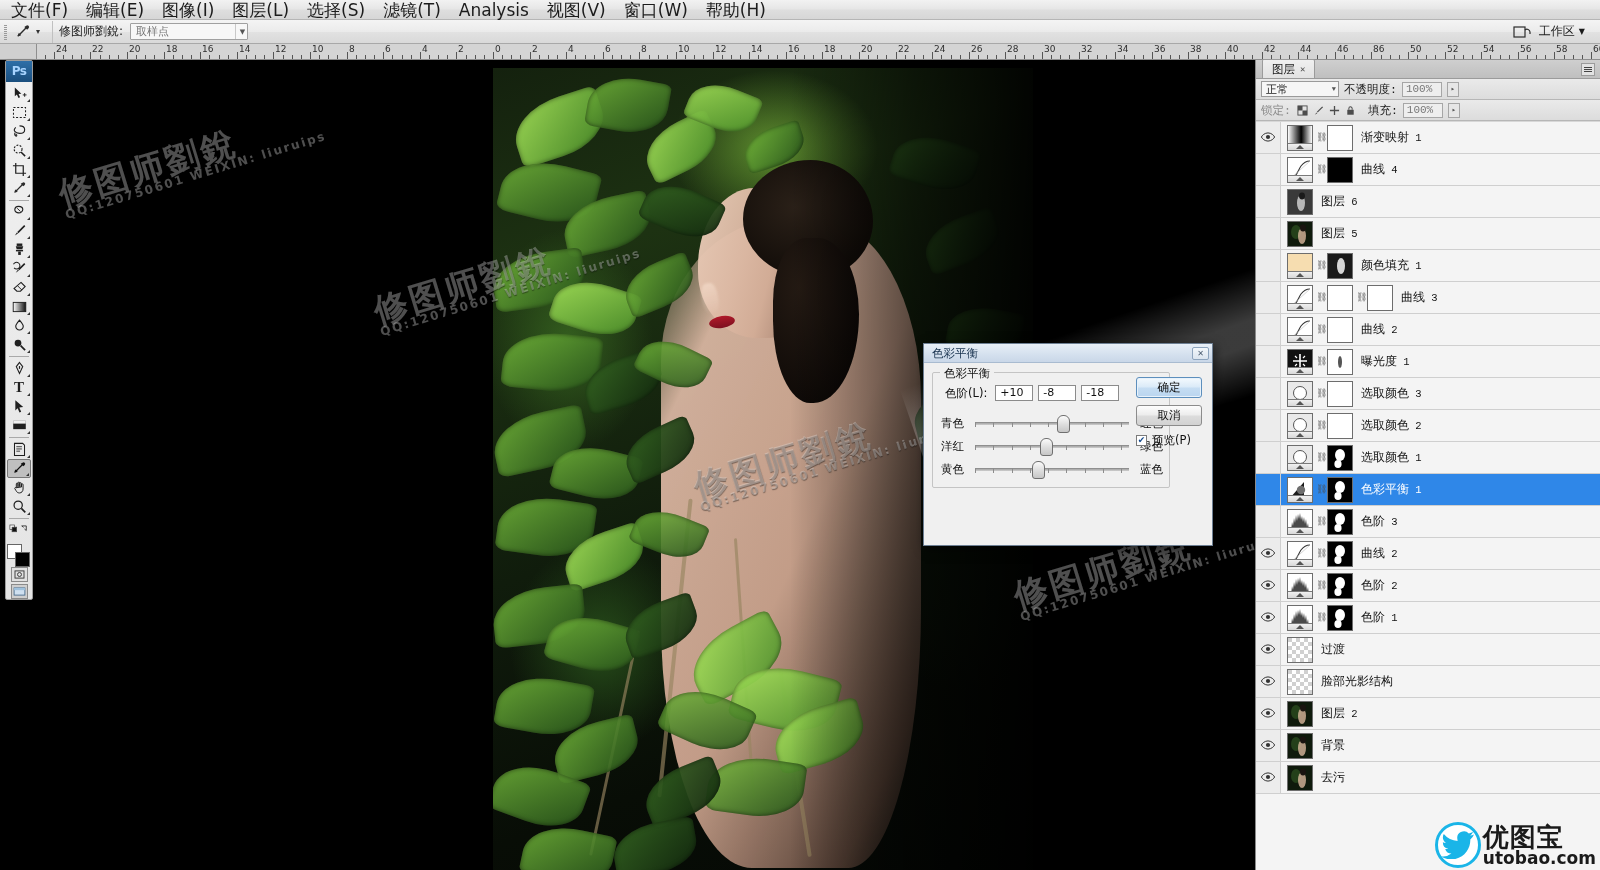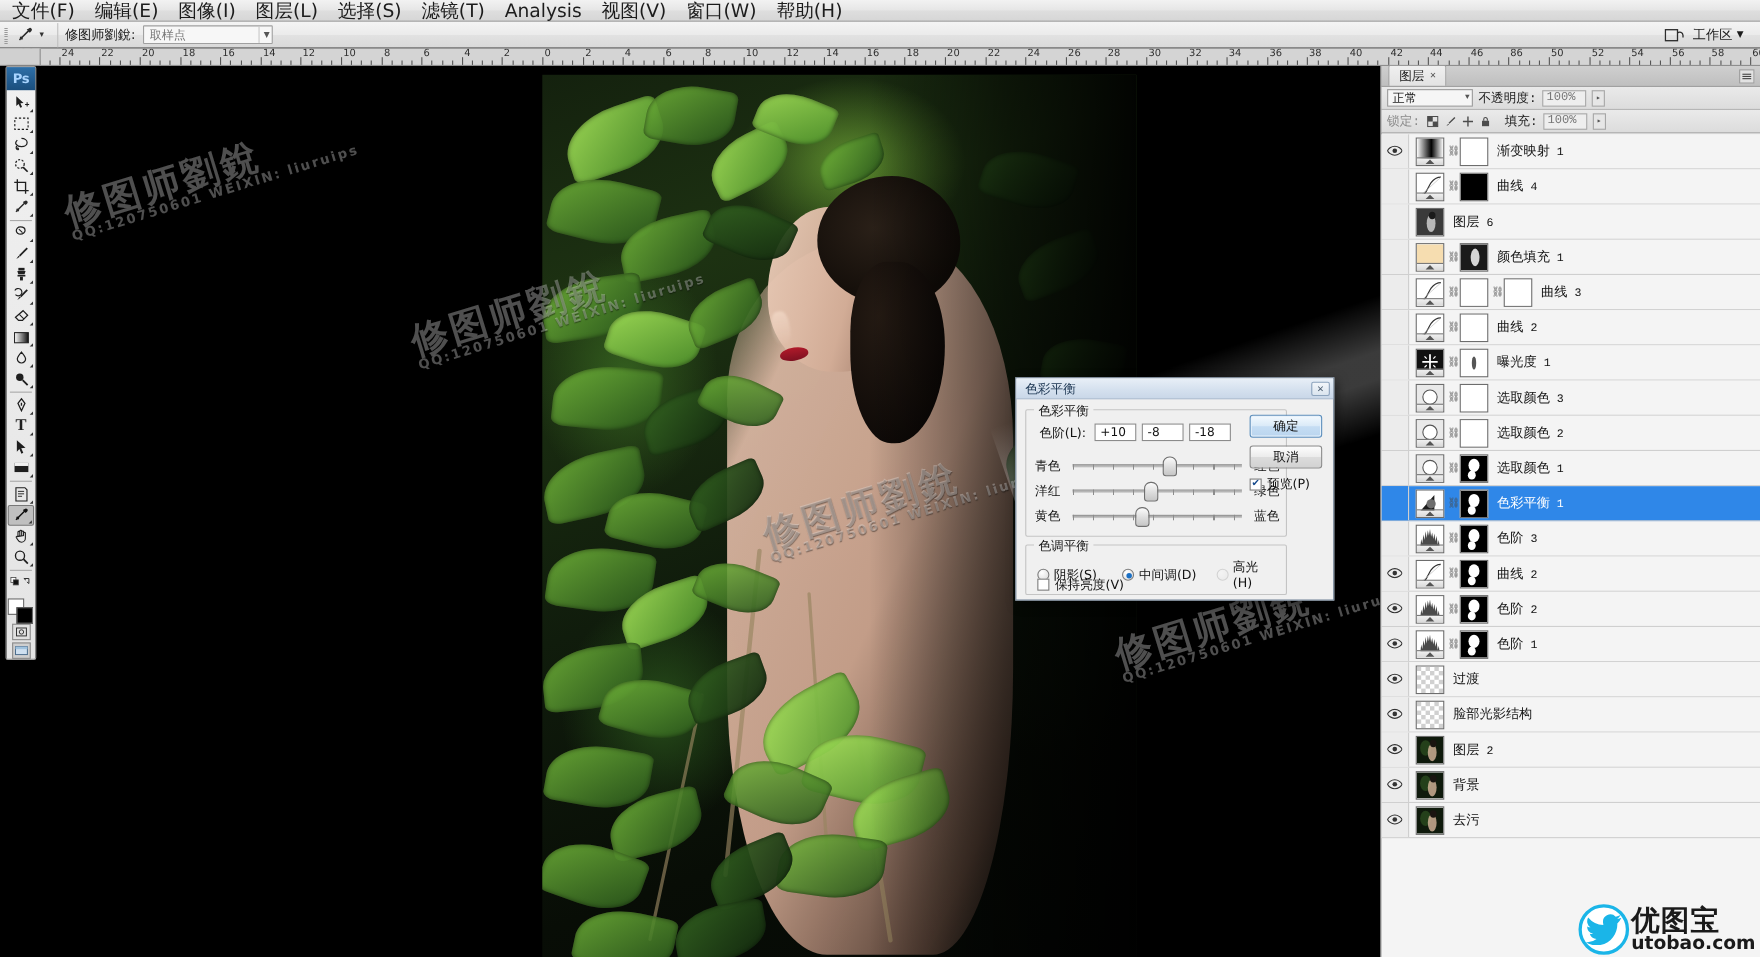--- a/index.html
+++ b/index.html
@@ -935,41 +935,20 @@
         <div class="slider-row" style="top:86px;">
           <span class="s-left">黄色</span>
           <span class="track">
             <span class="ticks"></span>
             <span class="knob" style="left:41%"></span>
           </span>
           <span class="s-right">蓝色</span>
         </div>
       </div>
 
-      <div class="group" id="grp-tone">
-        <span class="legend">色调平衡</span>
-        <div class="radio-row">
-          <span class="radio" style="width:78px;">
-            <span class="rdo"></span>
-            <span>阴影(S)</span>
-          </span>
-          <span class="radio" style="width:86px;">
-            <span class="rdo on"></span>
-            <span>中间调(D)</span>
-          </span>
-          <span class="radio">
-            <span class="rdo" style="opacity:.25"></span>
-            <span>高光(H)</span>
-          </span>
-        </div>
-        <div class="chk-row">
-          <span class="chk"></span>
-          <span>保持亮度(V)</span>
-        </div>
-      </div>
 
       <div class="dlg-right">
         <div class="dbtn primary">确定</div>
         <div class="dbtn">取消</div>
         <div class="preview-row">
           <span class="chk">✔</span>
           <span>预览(P)</span>
         </div>
       </div>
 
@@ -1083,20 +1062,32 @@
                 <ellipse cx="13" cy="13" rx="4" ry="8" fill="#cfcfcf" opacity=".85"></ellipse>
                 <ellipse cx="14" cy="6" rx="3" ry="3.4" fill="#1a1a1a"></ellipse>
               </svg></div>
           </div>
           <div class="layer-name">图层<span class="num"> 6</span></div>
         </div>
         <div class="layer-row">
           <div class="eye-cell"></div>
           <div class="thumbs">
             <div class="thumb"><svg width="24" height="24" viewBox="0 0 24 24">
+                <rect width="24" height="24" fill="#0f1a0c"></rect>
+                <ellipse cx="8" cy="10" rx="5" ry="7" fill="#24401a"></ellipse>
+                <ellipse cx="14" cy="14" rx="4" ry="8" fill="#d8b69c" opacity=".8"></ellipse>
+                <ellipse cx="15" cy="6" rx="3" ry="3.4" fill="#1a1410"></ellipse>
+              </svg></div>
+          </div>
+          <div class="layer-name">图层<span class="num"> 5</span></div>
+        </div>
+        <div class="layer-row">
+          <div class="eye-cell"></div>
+          <div class="thumbs">
+            <div class="thumb"><svg width="24" height="24" viewBox="0 0 24 24">
                 <rect width="24" height="24" fill="#f6ddb0"></rect>
               </svg><span class="adj-strip"></span></div>
             <span class="link-ic">⛓</span>
             <div class="thumb"><svg width="24" height="24" viewBox="0 0 24 24">
                 <rect width="24" height="24" fill="#1a1a1a"></rect>
                 <ellipse cx="13" cy="12" rx="4" ry="8" fill="#d6d6d6"></ellipse>
               </svg></div>
           </div>
           <div class="layer-name">颜色填充<span class="num"> 1</span></div>
         </div>

